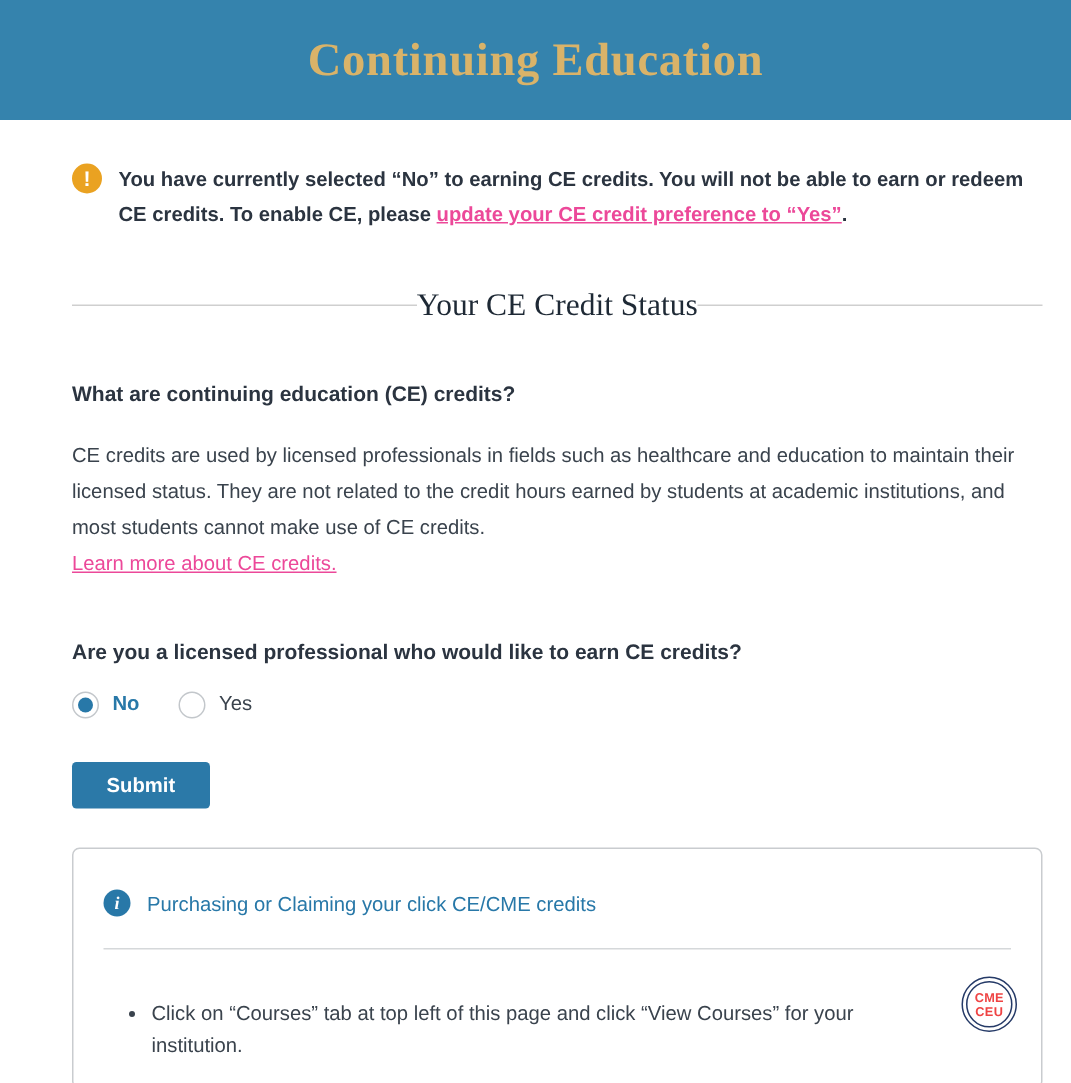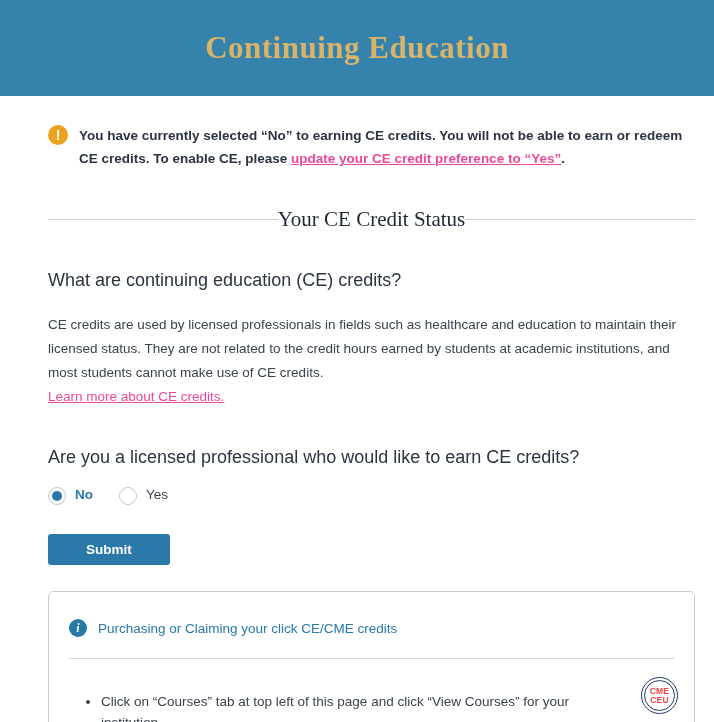--- a/index.html
+++ b/index.html
@@ -8,21 +8,21 @@
     width: 714px;
     min-height: 722px;
     margin: 0 auto;
     font-family: "Liberation Sans", "DejaVu Sans", sans-serif;
     color: #3a434d;
     font-size: 13.5px;
   }
 
   
   .banner {
-    height: 96px;
+    height: 80px;
     background: #3583ad;
     display: flex;
     align-items: center;
     justify-content: center;
   }
   .banner h1 {
     font-family: "Liberation Serif", "DejaVu Serif", serif;
     font-weight: 600;
     font-size: 31px;
     letter-spacing: 0.5px;
@@ -74,22 +74,22 @@
     font-family: "Liberation Serif", "DejaVu Serif", serif;
     font-weight: 500;
     font-size: 21px;
     color: #1e2935;
     white-space: nowrap;
   }
 
   
   h3.sub-heading {
     margin-top: 38px;
-    font-size: 18px;
-    font-weight: 400;
+    font-size: 14px;
+    font-weight: 700;
     color: #2b3440;
   }
   .description {
     margin-top: 22px;
     line-height: 24px;
   }
   .learn-more-row { line-height: 24px; }
 
   .question { margin-top: 32px; }
 
@@ -126,21 +126,21 @@
   .submit-btn {
     margin-top: 29px;
     display: inline-block;
     background: #2b79a8;
     color: #fff;
     border: none;
     border-radius: 3px;
     font-family: inherit;
     font-size: 13.5px;
     font-weight: 600;
-    padding: 8px 38px;
+    padding: 8px 23px;
     cursor: pointer;
   }
 
   
   .info-panel {
     margin: 26px 0 22px 0;
     border: 1px solid #c9cccf;
     border-radius: 5px;
     background: #fff;
   }

